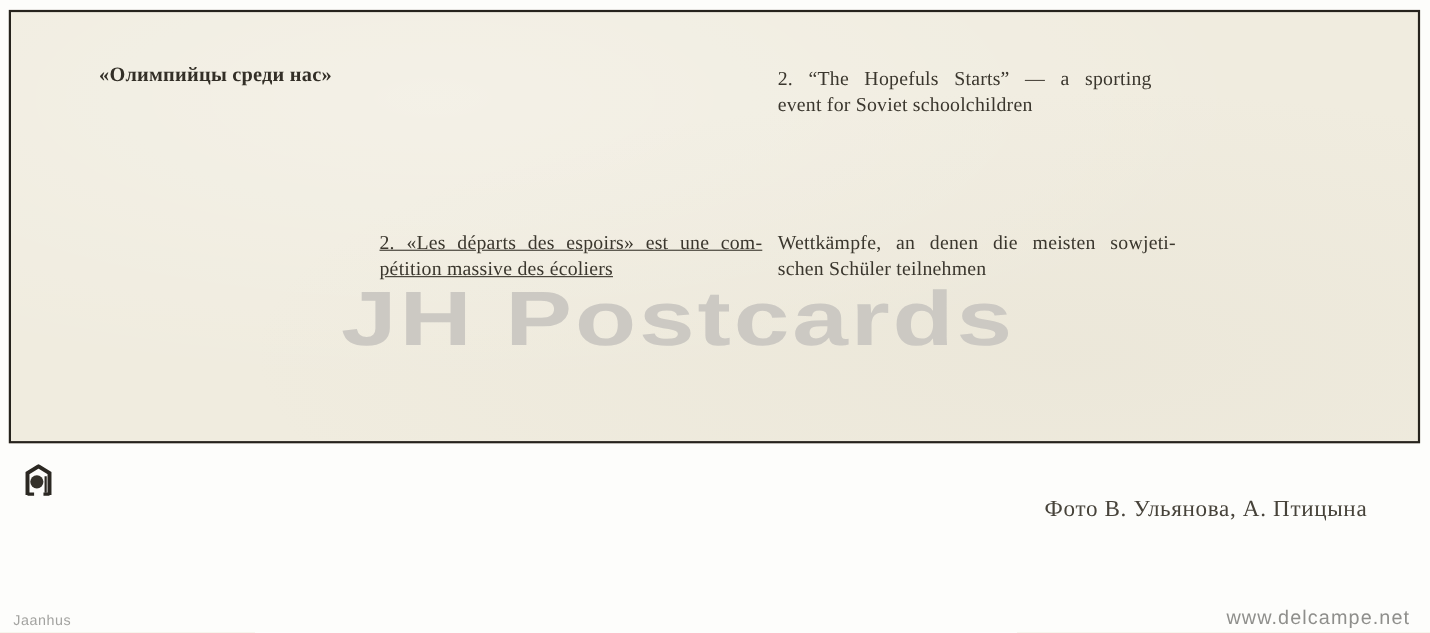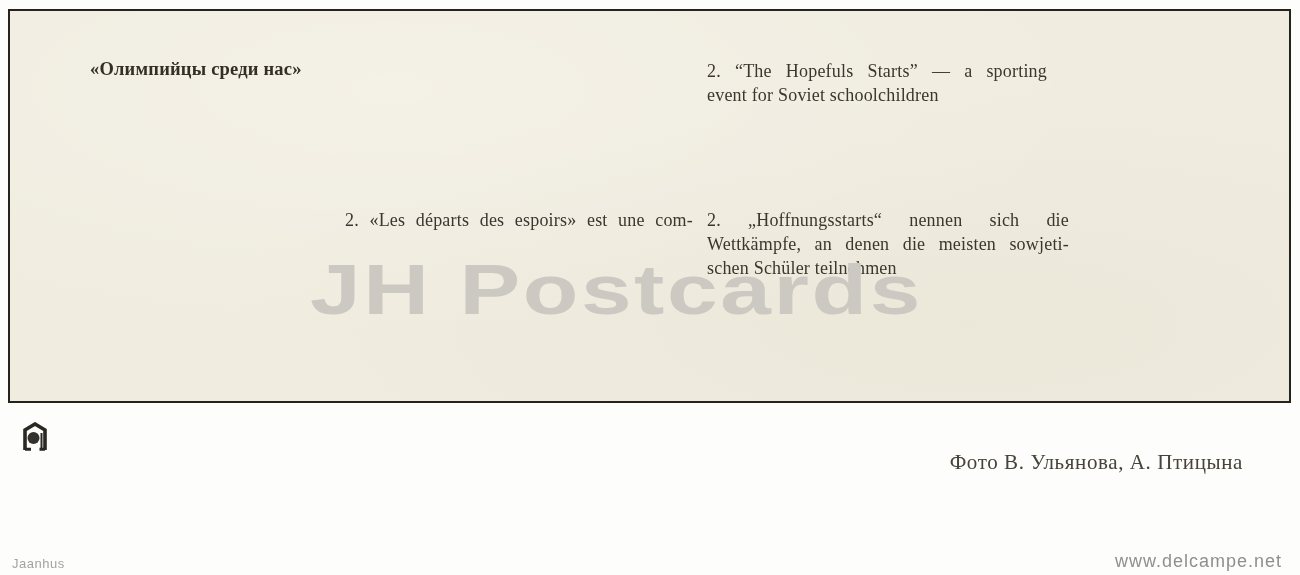--- a/index.html
+++ b/index.html
@@ -62,26 +62,26 @@
 <div class="card">
 
   <div class="title">«Олимпийцы среди нас»</div>
 
 
   <div class="cap" style="left:697px;top:48px;width:340px;">
     <div class="jl">2. “The Hopefuls Starts” — a sporting</div>
     <div>event for Soviet schoolchildren</div>
   </div>
 
-  <div class="cap" style="left:335px;top:197px;width:348px;">
+  <div class="cap" style="left:335px;top:197px;width:348px;text-decoration:underline;">
     <div class="jl">2. «Les départs des espoirs» est une com-</div>
+    <div>pétition massive des écoliers</div>
   </div>
 
   <div class="cap" style="left:697px;top:197px;width:362px;">
-    <div class="jl">2. „Hoffnungsstarts“ nennen sich die</div>
     <div class="jl">Wettkämpfe, an denen die meisten sowjeti-</div>
     <div>schen Schüler teilnehmen</div>
   </div>
 
   <div class="watermark">JH Postcards</div>
 
   <svg class="logo" viewBox="0 0 27 29">
     <path d="M3 28 L3 8 L13 2 L23 8 L23 28" fill="none" stroke="#2b2822" stroke-width="3.6"></path>
     <path d="M19.5 11 L19.5 26" fill="none" stroke="#2b2822" stroke-width="2"></path>
     <path d="M3 27.2 L9 27.2 M17.5 27.2 L23 27.2" stroke="#2b2822" stroke-width="3"></path>

